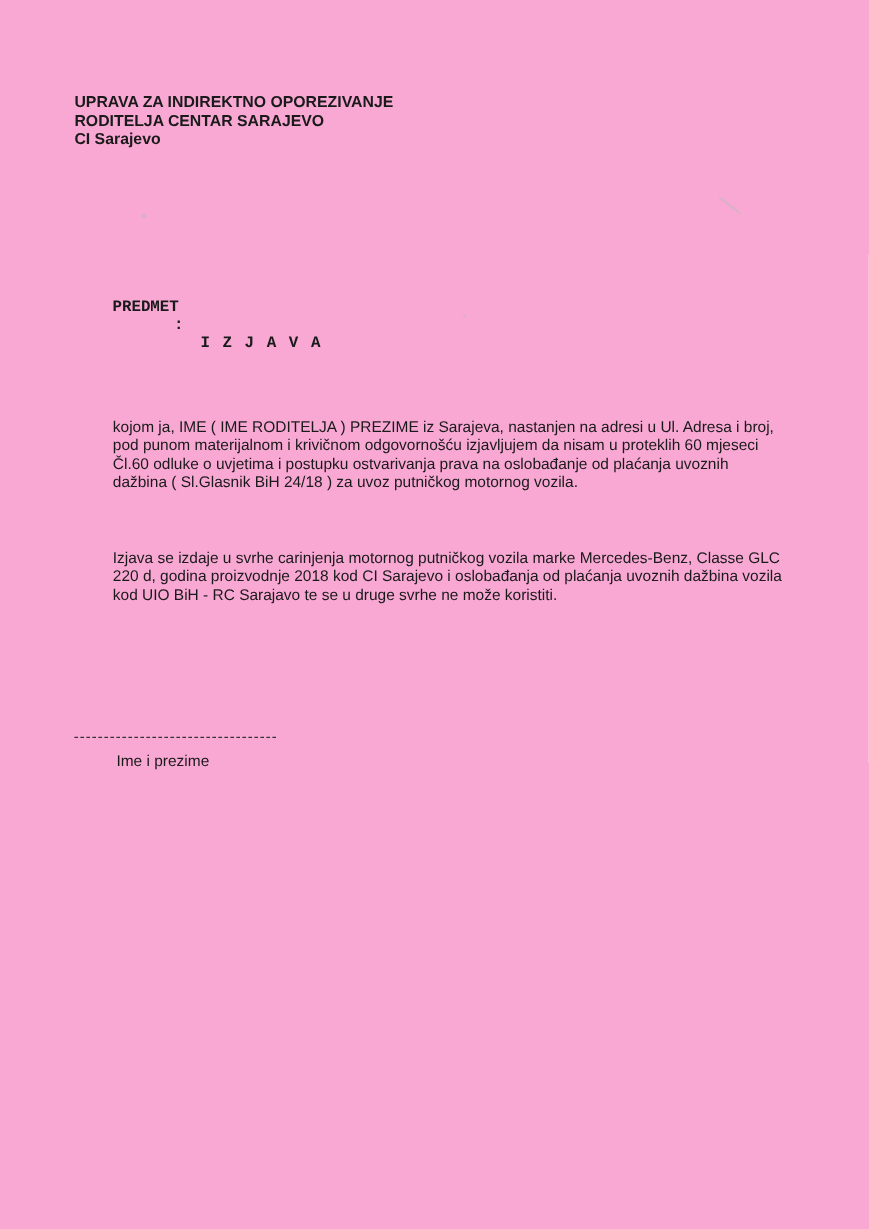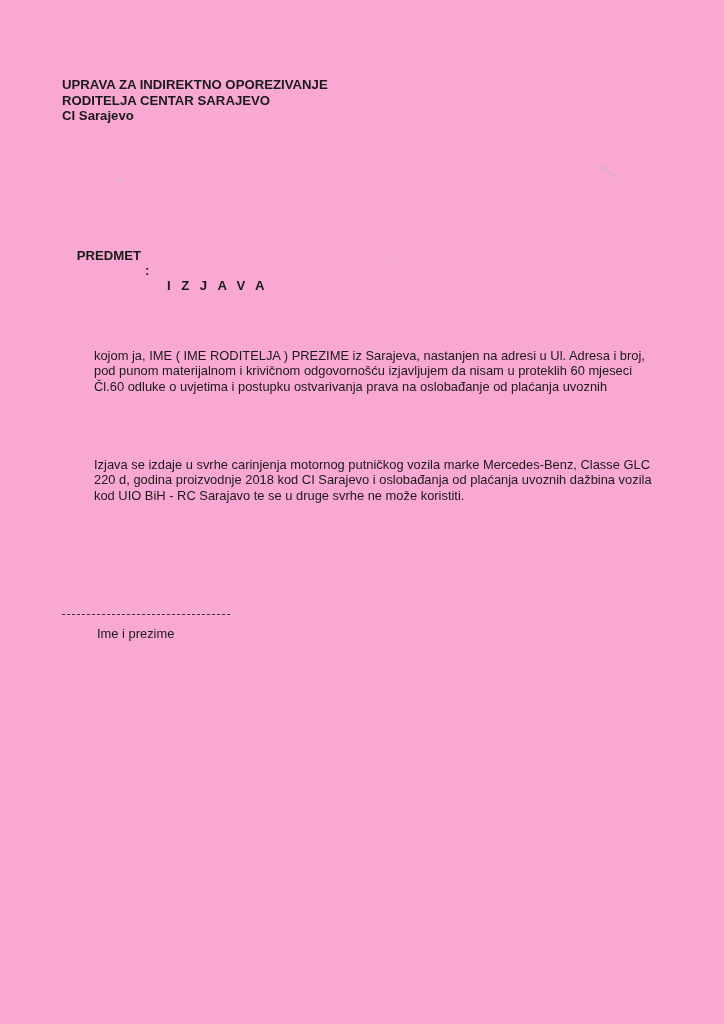--- a/index.html
+++ b/index.html
@@ -2,21 +2,21 @@
 <html><head>
 <meta charset="utf-8">
 <style>
   html, body { margin:0; padding:0; }
   body {
     width:724px; height:1024px; background:#fdfdfd; position:relative; overflow:hidden;
     font-family:"Liberation Sans", sans-serif; color:#1a1a1a;
   }
   .page { position:absolute; left:0; top:0; width:724px; height:1024px; background:#f9a8d4; }
   .header { position:absolute; left:62px; top:77px; font-weight:bold; font-size:13.2px; line-height:15.5px; }
-  .subject { position:absolute; left:62px; top:233px; font-weight:bold; font-size:13.2px; white-space:pre; }
+  .subject { position:absolute; left:62px; top:233px; font-weight:bold; font-size:13.2px; white-space:pre;font-family:Liberation Mono, monospace; }
   .subject .colon { position:absolute; left:83px; }
   .subject .title { position:absolute; left:105px; letter-spacing:10.5px; }
   .para { position:absolute; left:62px; width:640px; font-size:12.9px; line-height:15.4px; }
   .para span { display:block; white-space:nowrap;padding-left:32px; }
   .p1 { top:348px; }
   .p2 { top:429px;margin-top:28px; }
   .sigline { position:absolute; left:62px; top:614px; width:168px; border-top:1px dashed #333; }
   .siglabel { position:absolute; left:97px; top:626px; font-size:12.9px; }
   .mark { position:absolute; background:#bbb; opacity:0.5; }
 </style>
@@ -34,20 +34,21 @@
   <div class="subject">
     <span>PREDMET</span>
     <span class="colon">:</span>
     <span class="title">IZJAVA</span>
   </div>
 
   <div class="para p1">
     <span>kojom ja, IME ( IME RODITELJA ) PREZIME iz Sarajeva, nastanjen na adresi u Ul. Adresa i broj,</span>
     <span>pod punom materijalnom i krivičnom odgovornošću izjavljujem da nisam u proteklih 60 mjeseci</span>
     <span>Čl.60 odluke o uvjetima i postupku ostvarivanja prava na oslobađanje od plaćanja uvoznih</span>
+    <span>dažbina ( Sl.Glasnik BiH 24/18 )  za uvoz putničkog motornog vozila.</span>
   </div>
 
   <div class="para p2">
     <span>Izjava se izdaje u svrhe carinjenja motornog putničkog vozila marke Mercedes-Benz, Classe GLC</span>
     <span>220 d, godina proizvodnje 2018 kod CI Sarajevo i oslobađanja od plaćanja uvoznih dažbina vozila</span>
     <span>kod UIO BiH - RC Sarajavo te se u druge svrhe ne može koristiti.</span>
   </div>
 
   <div class="sigline"></div>
   <div class="siglabel">Ime i prezime</div>

